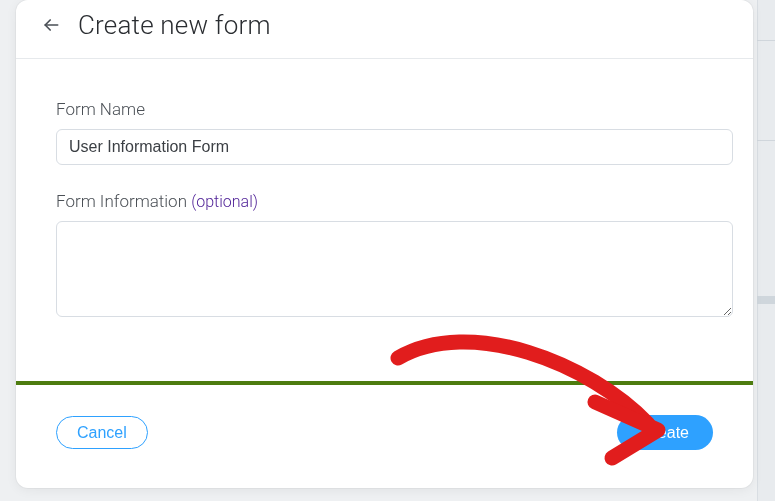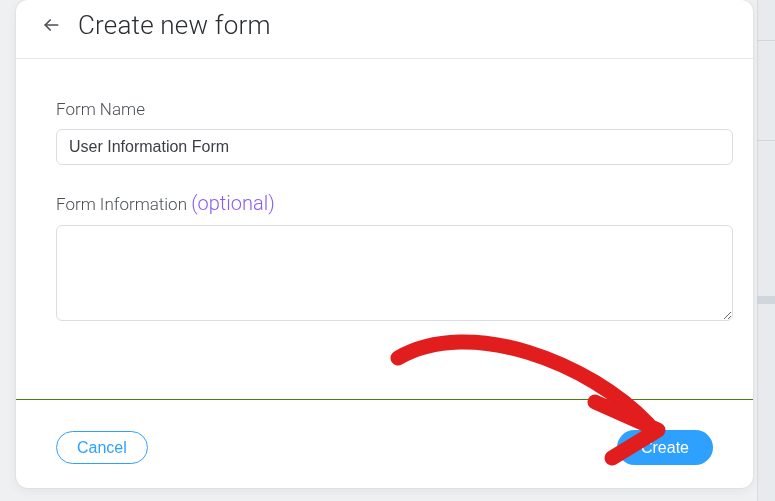--- a/index.html
+++ b/index.html
@@ -75,23 +75,23 @@
     }
 
     .field { margin-bottom: 26px; }
     .field-label {
       font-size: 17px;
       font-weight: 300;
       color: #4b5056;
       margin-bottom: 10px;
     }
     .field-label .optional {
-      color: #8b5cf6;
-      font-weight: 300;
-      font-size: 20px;
+      color: #4c1d95;
+      font-weight: 300;
+      font-size: 16px;
     }
 
     .text-input {
       width: 100%;
       height: 36px;
       border: 1px solid #d8dde3;
       border-radius: 6px;
       padding: 8px 12px;
       font-size: 16px;
       font-weight: 300;
@@ -108,22 +108,22 @@
       padding: 10px 12px;
       font-size: 15px;
       color: #3b3f44;
       background: #fff;
       outline: none;
       resize: both;
       font-family: inherit;
     }
 
     .modal-footer {
-      border-top: 1px solid #4d7c0f;
-      padding: 30px 40px 23px 40px;
+      border-top: 4px solid #4d7c0f;
+      padding: 30px 40px 38px 40px;
       display: flex;
       justify-content: space-between;
       align-items: center;
     }
 
     .btn {
       font-size: 16px;
       font-weight: 400;
       border-radius: 999px;
       padding: 7px 22px;

